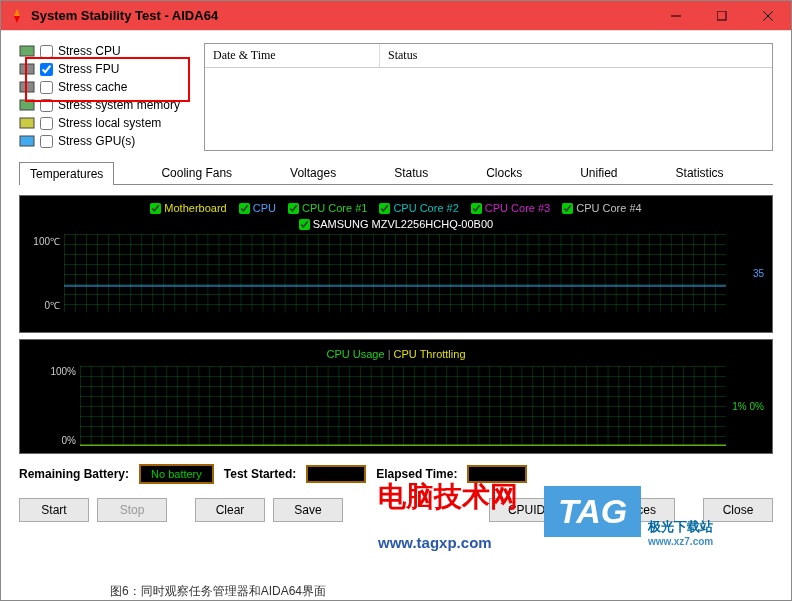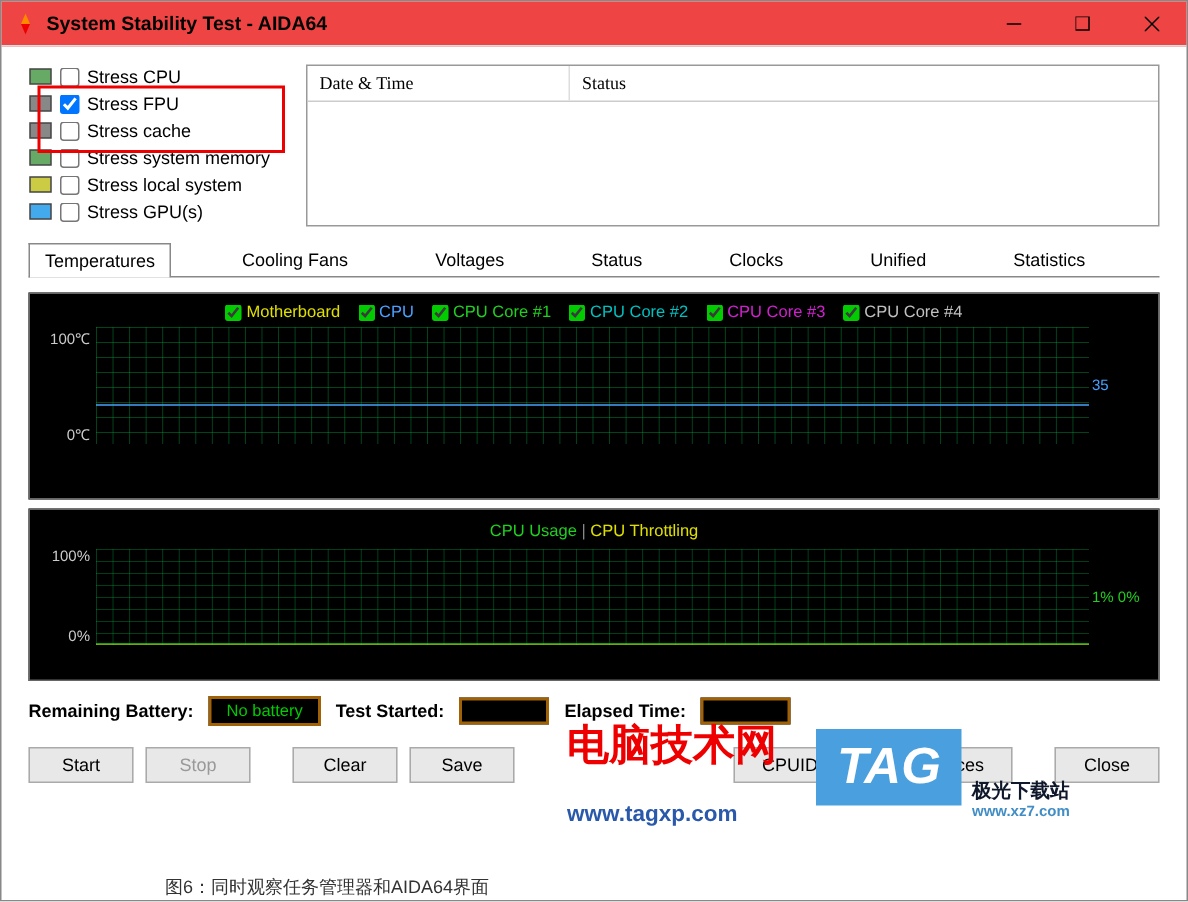--- a/index.html
+++ b/index.html
@@ -28,35 +28,35 @@
 .graph-area { display: flex; flex-direction: column; gap: 6px; margin-top: 4px; }
 .graph-panel { background: #000; border: 1px solid #666; position: relative; padding: 4px 8px; color: #fff; }
 .gp1 { height: 138px; }
 .gp2 { height: 115px; }
 .legend-row { display: flex; justify-content: center; gap: 12px; font-size: 11px; flex-wrap: wrap; padding: 2px 0; }
 .legend-item { display: flex; align-items: center; gap: 3px; }
 .legend-cb { width: 11px; height: 11px; accent-color: #0c0; }
 .graph-body { position: relative; flex: 1; display: flex; margin-top: 2px; }
 .y-labels { display: flex; flex-direction: column; justify-content: space-between; font-size: 10px; color: #ccc; padding-right: 4px; text-align: right; width: 36px; }
 .grid-svg { flex: 1; background: #000; }
-.side-vals { width: 38px; font-size: 10px; display: flex; align-items: center; justify-content: flex-start; padding-left: 2px; }
+.side-vals { width: 38px; font-size: 10px; display: flex; align-items: center; justify-content: flex-end; padding-left: 2px; }
 .usage-legend { text-align: center; font-size: 11px; padding: 4px 0; }
 .status-row { display: flex; align-items: center; gap: 10px; padding: 4px 0; font-size: 12px; }
 .status-lbl { font-weight: bold; }
 .status-box { background: #000; color: #0c0; padding: 2px 10px; border: 2px solid #a16207; font-size: 11px; }
 .status-box.black { color: #000; min-width: 60px; height: 18px; }
 .btn-row { display: flex; gap: 8px; padding: 4px 0; align-items: center; }
 .btn { padding: 4px 18px; background: #e8e8e8; border: 1px solid #aaa; cursor: pointer; font-size: 12px; min-width: 70px; }
 .btn:disabled { color: #999; }
 .spacer { flex: 1; }
 .watermark { position: absolute; font-weight: bold; pointer-events: none; z-index: 20; }
 .wm1 { color: #e00; font-size: 28px; top: 478px; left: 378px; }
 .wm2 { color: #2a58aa; font-size: 15px; top: 534px; left: 378px; }
 .wm3 { background: #4aa0df; color: #fff; font-size: 34px; padding: 6px 14px; top: 486px; left: 544px; font-style: italic; font-weight: 900; }
-.wm4 { color: #0f172a; font-size: 13px; top: 518px; left: 648px; }
+.wm4 { color: #0369a1; font-size: 13px; top: 518px; left: 648px; }
 .wm5 { color: #418dc5; font-size: 10px; top: 536px; left: 648px; }
 .caption { position: absolute; top: 583px; left: 110px; font-size: 12px; color: #333; }
 </style>
 </head>
 <body>
 
 <div class="window">
   <div class="titlebar">
     <span class="titlebar-icon">
       <svg viewBox="0 0 16 16">
@@ -170,20 +170,26 @@
             </span>
             <span class="legend-item">
               <input type="checkbox" checked="" class="legend-cb" style="">
               <span style="color:#d020d0">CPU Core #3</span>
             </span>
             <span class="legend-item">
               <input type="checkbox" checked="" class="legend-cb" style="">
               <span style="color:#c0c0c0">CPU Core #4</span>
             </span>
           </div>
+        <div class="legend-row" id="temp-legend2">
+            <span class="legend-item">
+              <input type="checkbox" checked="" class="legend-cb" style="">
+              <span style="color:#fff">SAMSUNG MZVL2256HCHQ-00B00</span>
+            </span>
+          </div>
         <div class="graph-body" style="height:78px;">
           <div class="y-labels">
             <span>100℃</span>
             <span>0℃</span>
           </div>
           <svg class="grid-svg" viewBox="0 0 600 78" preserveAspectRatio="none">
             <defs>
                 <pattern id="g1" width="10" height="10" patternUnits="userSpaceOnUse">
                   <path d="M10 0 L0 0 0 10" fill="none" stroke="#0a4" stroke-width="0.5"></path>
                 </pattern>
@@ -196,21 +202,21 @@
           </div>
         </div>
       </div>
 
       <div class="graph-panel gp2">
         <div class="usage-legend">
           <span style="color:#20d020">CPU Usage</span>
           <span style="color:#888">|</span>
           <span style="color:#e0e000">CPU Throttling</span>
         </div>
-        <div class="graph-body" style="height:64px;">
+        <div class="graph-body" style="height:80px;margin-left:16px;">
           <div class="y-labels">
             <span>100%</span>
             <span>0%</span>
           </div>
           <svg class="grid-svg" viewBox="0 0 600 80" preserveAspectRatio="none">
             <rect width="600" height="80" fill="url(#g1)"></rect>
             <line x1="0" y1="79" x2="600" y2="79" stroke="#20d020" stroke-width="1"></line>
             <line x1="0" y1="80" x2="600" y2="80" stroke="#e0e000" stroke-width="1"></line>
           </svg>
           <div class="side-vals">

